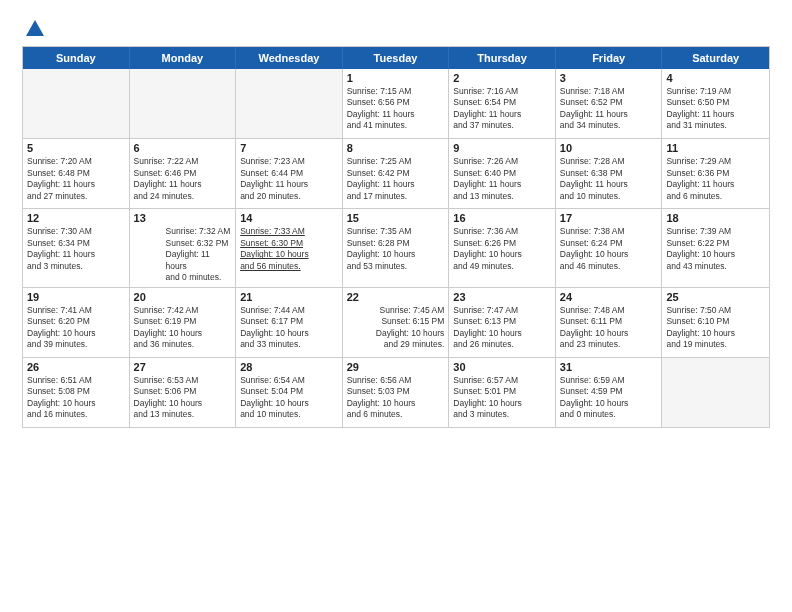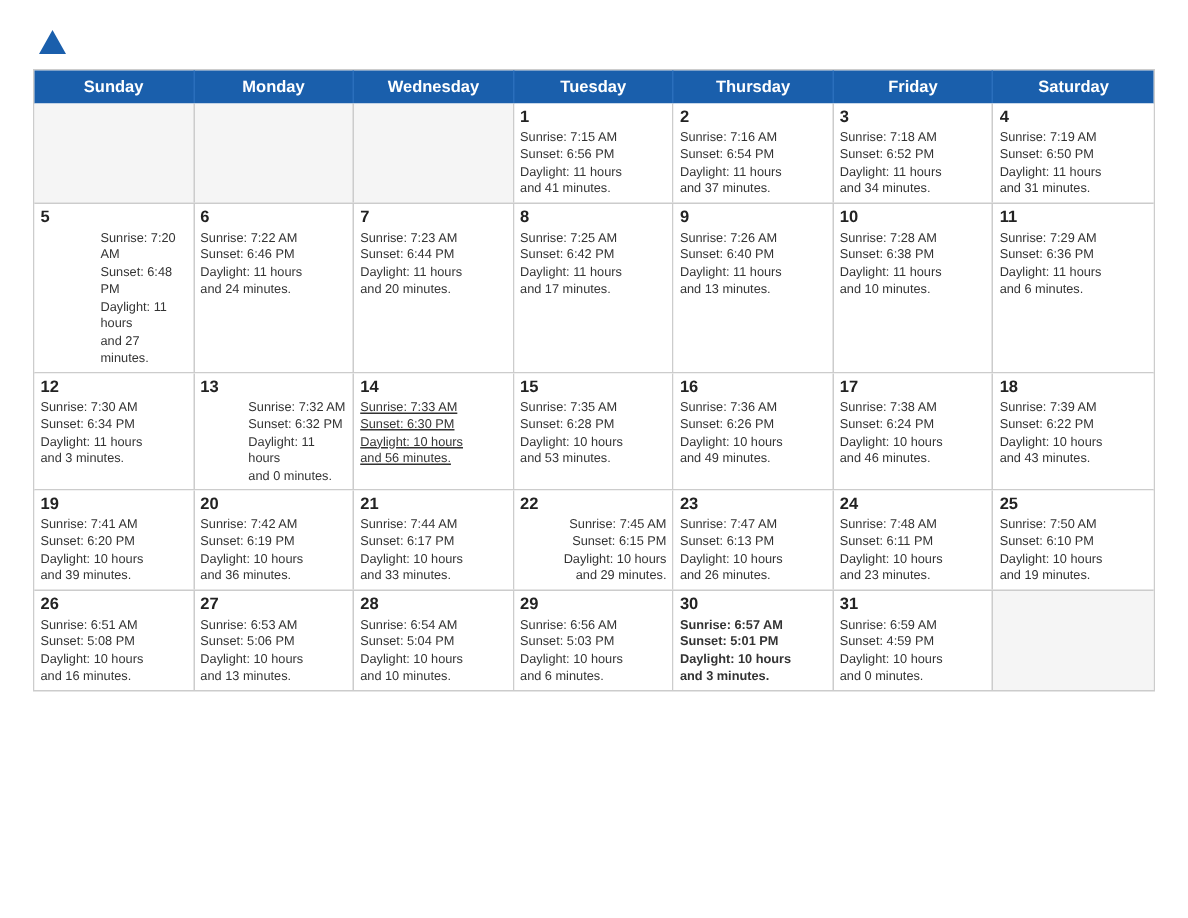--- a/index.html
+++ b/index.html
@@ -176,21 +176,21 @@
             <div class="day-num">4</div>
             <div class="cell-text" style="white-space: pre-line;">Sunrise: 7:19 AM
 Sunset: 6:50 PM
 Daylight: 11 hours
 and 31 minutes.</div>
           </div>
         </div>
         <div class="cal-row">
           <div class="cal-cell">
             <div class="day-num">5</div>
-            <div class="cell-text" style="white-space: pre-line; margin-left: 40px;">Sunrise: 7:20 AM
+            <div class="cell-text" style="white-space: pre-line;">Sunrise: 7:20 AM
 Sunset: 6:48 PM
 Daylight: 11 hours
 and 27 minutes.</div>
           </div>
           <div class="cal-cell">
             <div class="day-num">6</div>
             <div class="cell-text" style="white-space: pre-line;">Sunrise: 7:22 AM
 Sunset: 6:46 PM
 Daylight: 11 hours
 and 24 minutes.</div>
@@ -357,21 +357,21 @@
           </div>
           <div class="cal-cell">
             <div class="day-num">29</div>
             <div class="cell-text" style="white-space: pre-line;">Sunrise: 6:56 AM
 Sunset: 5:03 PM
 Daylight: 10 hours
 and 6 minutes.</div>
           </div>
           <div class="cal-cell">
             <div class="day-num">30</div>
-            <div class="cell-text" style="white-space: pre-line; font-weight: bold;">Sunrise: 6:57 AM
+            <div class="cell-text" style="white-space: pre-line;">Sunrise: 6:57 AM
 Sunset: 5:01 PM
 Daylight: 10 hours
 and 3 minutes.</div>
           </div>
           <div class="cal-cell">
             <div class="day-num">31</div>
             <div class="cell-text" style="white-space: pre-line;">Sunrise: 6:59 AM
 Sunset: 4:59 PM
 Daylight: 10 hours
 and 0 minutes.</div>

